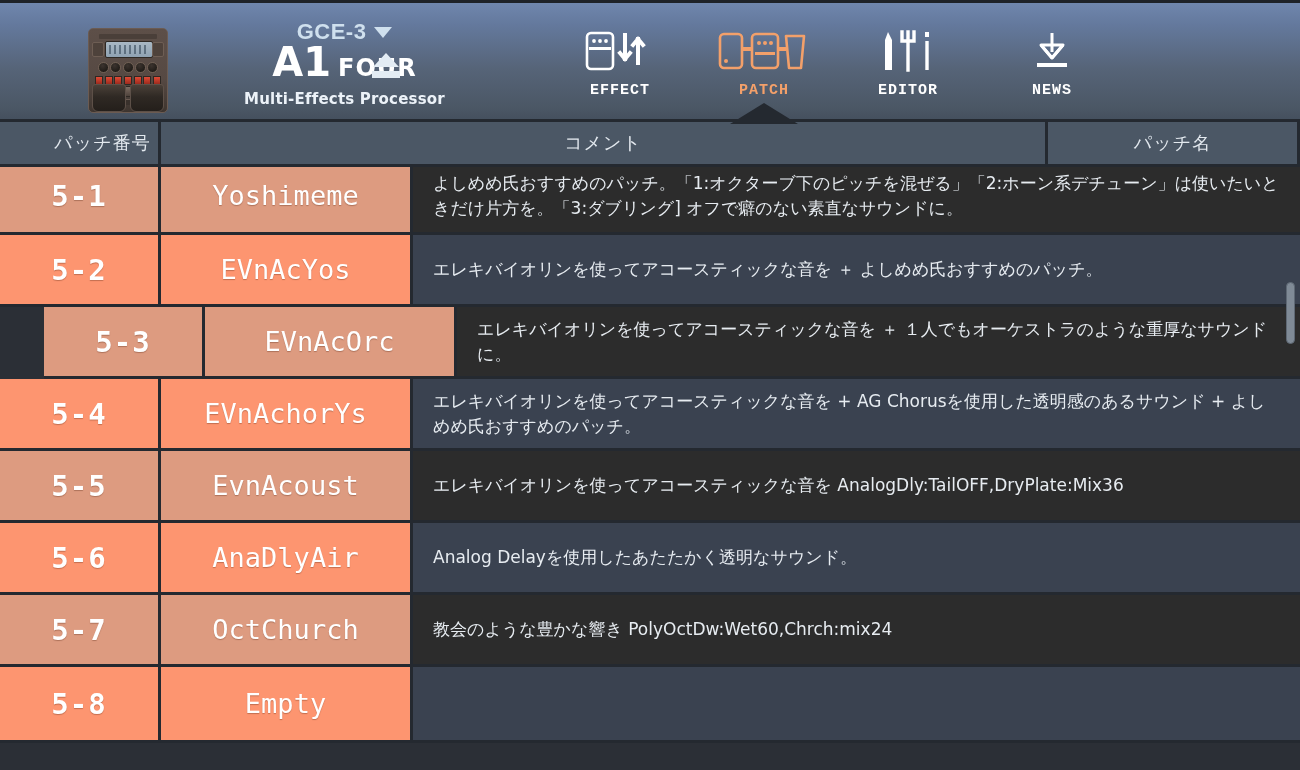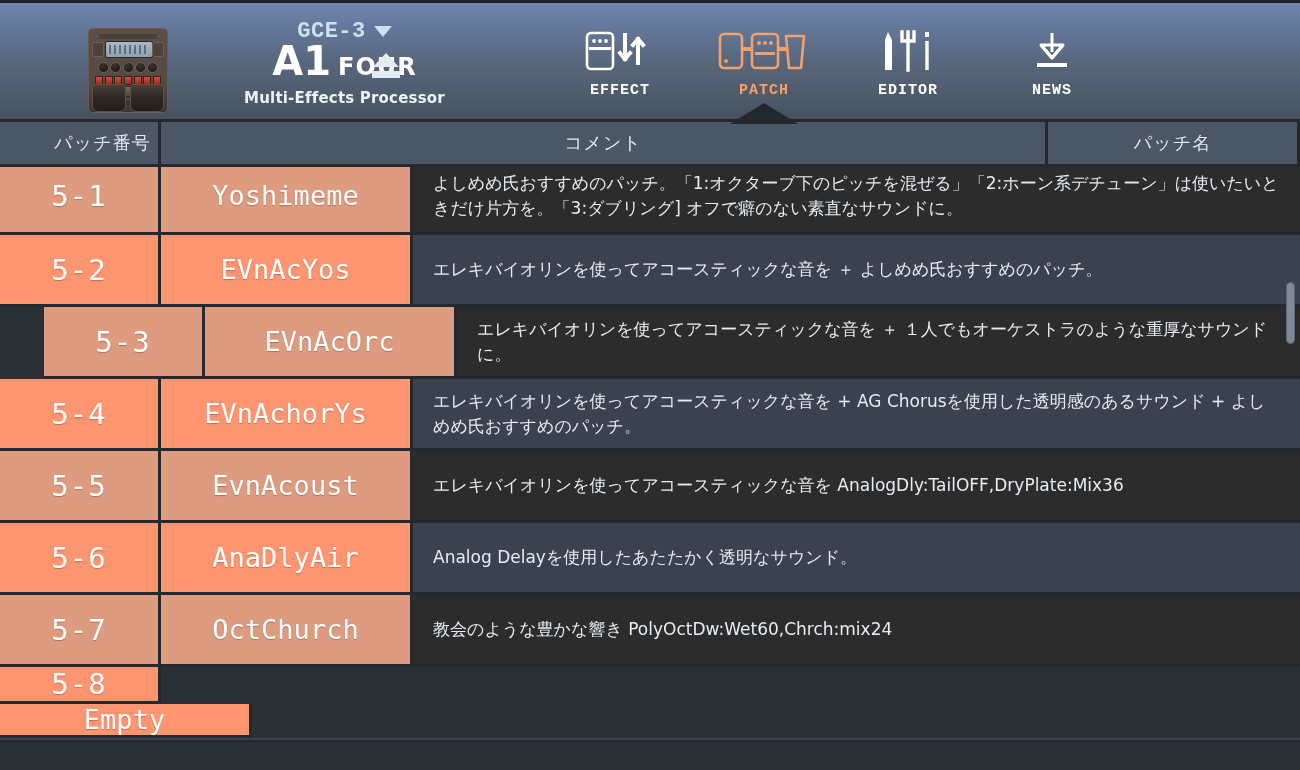--- a/index.html
+++ b/index.html
@@ -95,21 +95,21 @@
   }
   .dev-foot.l { left: 3px; } .dev-foot.r { right: 3px; }
 
   
   .model-block {
     position: absolute; left: 182px; top: 16px;
     width: 325px; text-align: center;
     color: #fff;
   }
   .model-line1 {
-    font-family: Liberation Mono, monospace;
+    font-family: Liberation Sans, sans-serif;
     font-weight: bold; font-size: 22px; letter-spacing: .5px;
     color: #cfe0ee;
     display: flex; align-items: center; justify-content: center; gap: 8px;
   }
   .caret-down {
     width: 0; height: 0;
     border-left: 9px solid transparent;
     border-right: 9px solid transparent;
     border-top: 11px solid #cfe0ee;
     display: inline-block;
@@ -191,21 +191,21 @@
   }
   .row { display: flex; width: 1300px; }
   .cell-num, .cell-name {
     border-right: 3px solid #242930;
     border-bottom: 3px solid #242930;
     display: flex; align-items: center; justify-content: center;
     color: #ffffff;
     font-family: "DejaVu Sans Mono", monospace;
     text-shadow: 0 1px 1px rgba(90,40,20,.35);
   }
-  .cell-num  { width: 161px; font-size: 29px; letter-spacing: 1px; }
+  .cell-num  { width: 161px; font-size: 29px; letter-spacing: 1px; font-weight: bold; }
   .cell-name { width: 252px; font-size: 27px; letter-spacing: 0px; }
   .cell-comment {
     flex: 1;
     border-bottom: 3px solid #242930;
     display: flex; align-items: center;
     padding: 0 18px 0 20px;
     color: #e7ecf1;
     font-size: 17px;
     line-height: 1.45;
     word-break: break-all;
@@ -384,20 +384,20 @@
       <div class="row even" style="height: 72px;">
         <div class="cell-num">5-6</div>
         <div class="cell-name">AnaDlyAir</div>
         <div class="cell-comment">Analog Delayを使用したあたたかく透明なサウンド。</div>
       </div>
       <div class="row odd" style="height: 72px;">
         <div class="cell-num">5-7</div>
         <div class="cell-name">OctChurch</div>
         <div class="cell-comment">教会のような豊かな響き PolyOctDw:Wet60,Chrch:mix24</div>
       </div>
-      <div class="row even" style="height: 76px; flex-direction: column;">
+      <div class="row even" style="height: 76px;">
         <div class="cell-num">5-8</div>
         <div class="cell-name">Empty</div>
         <div class="cell-comment"></div>
       </div>
     </div>
   <div class="scrollbar"></div>
 </div>
 
 </body></html>

